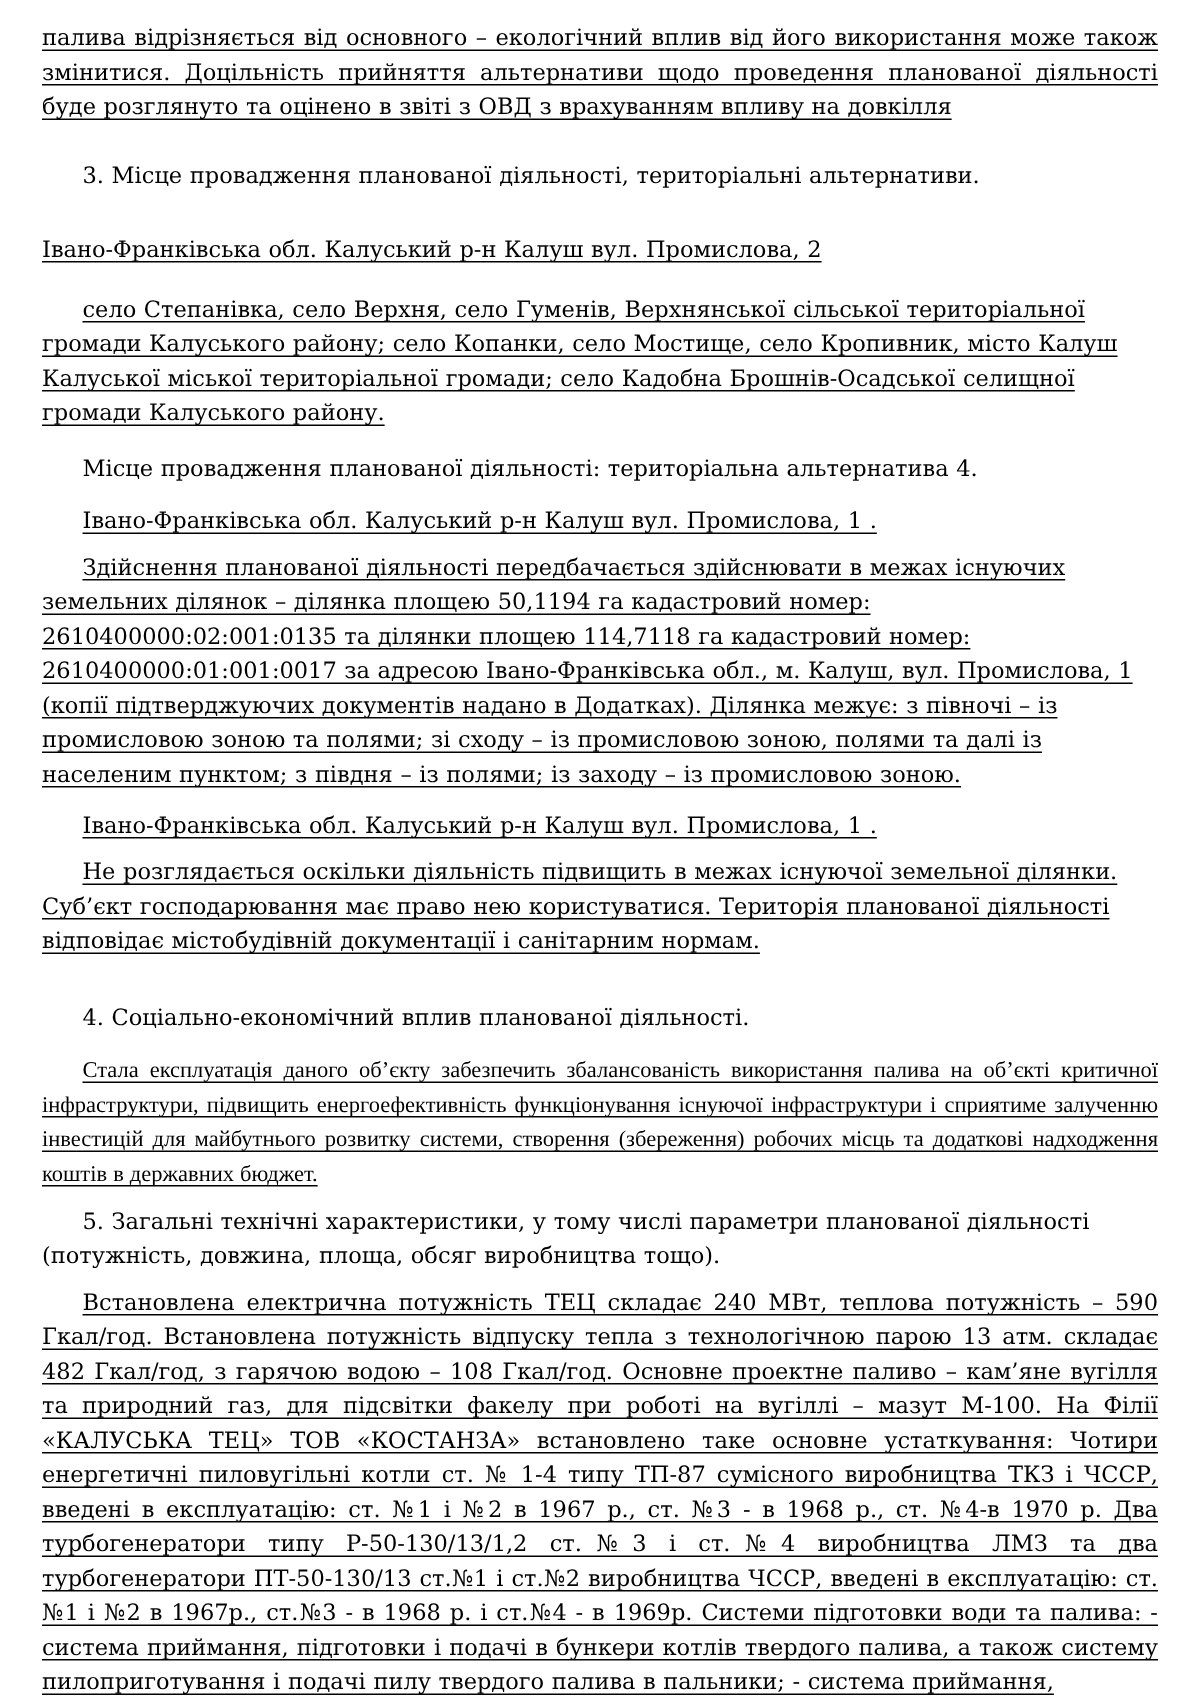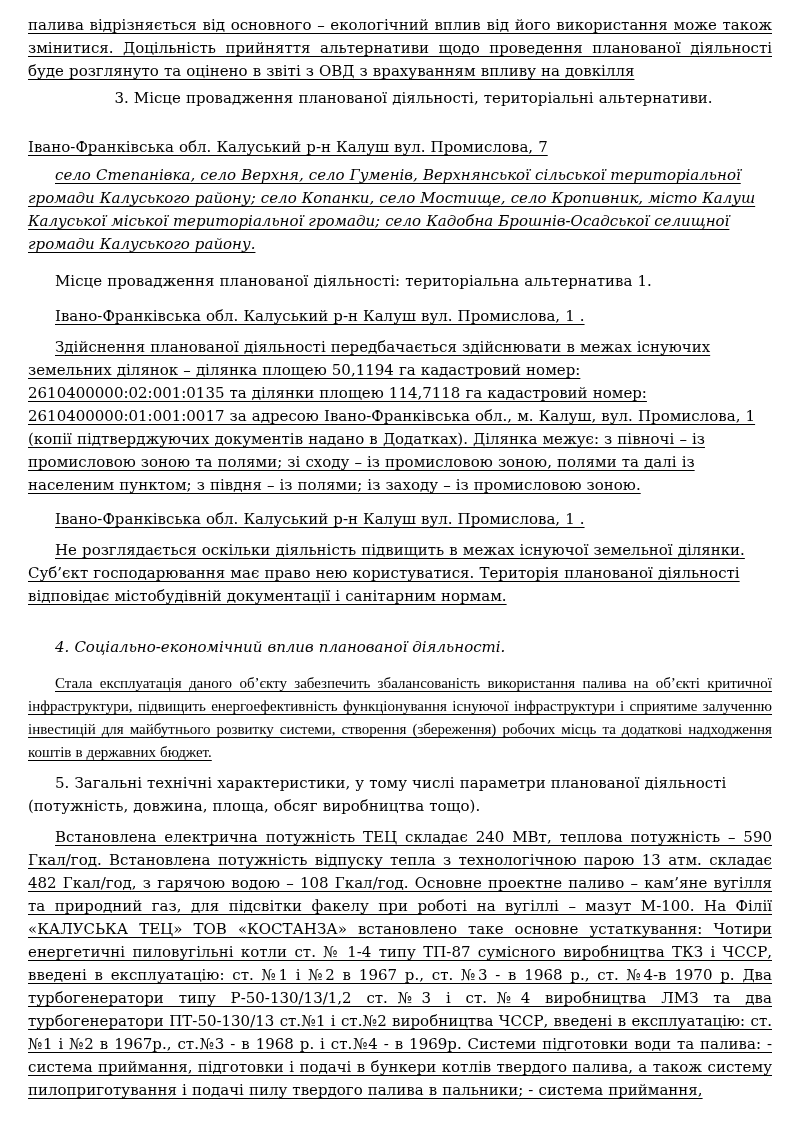--- a/index.html
+++ b/index.html
@@ -35,44 +35,44 @@
     text-underline-offset: 3px;
   }
   
   .j { text-align: justify; }
   
   .l { text-align: left; }
   
   .ind { text-indent: 27px; }
 
   
-  #p2  { margin-top: 4px; text-align: center;  }
+  #p2  { margin-top: 23px;  }
   #p3  { margin-top: 26px; }
   #p4  { margin-top: 14px; }
-  #p5  { margin-top: 5px; font-style: italic; }
+  #p5  { margin-top: 17px; }
   #p6  { margin-top: 14px; }
   #p7  { margin-top: 12px; }
   #p8  { margin-top: 8px;  }
   #p9  { margin-top: 5px;  }
   #p10 { margin-top: 11px; }
   #p11 { margin-top: 8px;  }
-  #p12 { margin-top: 28px; font-style: italic; }
+  #p12 { margin-top: 28px; }
   #p13 { margin-top: 13px; font-family: Liberation Serif, serif; }
   #p14 { margin-top: 8px;  }
   #p15 { margin-top: 8px;  }
 </style>
 </head>
 <body>
 
 <main class="page">
   <p id="p1" class="u j">палива відрізняється від основного – екологічний вплив від його використання може також змінитися. Доцільність прийняття альтернативи щодо проведення планованої діяльності буде розглянуто та оцінено в звіті з ОВД з врахуванням впливу на довкілля</p>
   <p id="p2" class="l ind">3. Місце провадження планованої діяльності, територіальні альтернативи.</p>
-  <p id="p3" class="u l">Івано-Франківська обл. Калуський р-н Калуш вул. Промислова, 7</p>
+  <p id="p3" class="u l">Івано-Франківська обл. Калуський р-н Калуш вул. Промислова, 2</p>
   <p id="p5" class="u l ind">село Степанівка, село Верхня, село Гуменів, Верхнянської сільської територіальної громади Калуського району; село Копанки, село Мостище, село Кропивник, місто Калуш Калуської міської територіальної громади; село Кадобна Брошнів-Осадської селищної громади Калуського району.</p>
-  <p id="p6" class="l ind">Місце провадження планованої діяльності: територіальна альтернатива 1.</p>
+  <p id="p6" class="l ind">Місце провадження планованої діяльності: територіальна альтернатива 4.</p>
   <p id="p7" class="u l ind">Івано-Франківська обл. Калуський р-н Калуш вул. Промислова, 1 .</p>
   <p id="p8" class="u l ind">Здійснення планованої діяльності передбачається здійснювати в межах існуючих земельних ділянок – ділянка площею 50,1194 га кадастровий номер: 2610400000:02:001:0135 та ділянки площею 114,7118 га кадастровий номер: 2610400000:01:001:0017 за адресою Івано-Франківська обл., м. Калуш, вул. Промислова, 1 (копії підтверджуючих документів надано в Додатках). Ділянка межує: з півночі – із промисловою зоною та полями; зі сходу – із промисловою зоною, полями та далі із населеним пунктом; з півдня – із полями; із заходу – із промисловою зоною.</p>
   <p id="p10" class="u l ind">Івано-Франківська обл. Калуський р-н Калуш вул. Промислова, 1 .</p>
   <p id="p11" class="u l ind">Не розглядається оскільки діяльність підвищить в межах існуючої земельної ділянки. Суб’єкт господарювання має право нею користуватися. Територія планованої діяльності відповідає містобудівній документації і санітарним нормам.</p>
   <p id="p12" class="l ind">4. Соціально-економічний вплив планованої діяльності.</p>
   <p id="p13" class="u j ind">Стала експлуатація даного об’єкту забезпечить збалансованість використання палива на об’єкті критичної інфраструктури, підвищить енергоефективність функціонування існуючої інфраструктури і сприятиме залученню інвестицій для майбутнього розвитку системи, створення (збереження) робочих місць та додаткові надходження коштів в державних бюджет.</p>
   <p id="p14" class="l ind">5. Загальні технічні характеристики, у тому числі параметри планованої діяльності (потужність, довжина, площа, обсяг виробництва тощо).</p>
   <p id="p15" class="u j ind">Встановлена електрична потужність ТЕЦ складає 240 МВт, теплова потужність – 590 Гкал/год. Встановлена потужність відпуску тепла з технологічною парою 13 атм. складає 482 Гкал/год, з гарячою водою – 108 Гкал/год. Основне проектне паливо – кам’яне вугілля та природний газ, для підсвітки факелу при роботі на вугіллі – мазут М-100. На Філії «КАЛУСЬКА ТЕЦ» ТОВ «КОСТАНЗА» встановлено таке основне устаткування: Чотири енергетичні пиловугільні котли ст. № 1-4 типу ТП-87 сумісного виробництва ТКЗ і ЧССР, введені в експлуатацію: ст. №1 і №2 в 1967 р., ст. №3 - в 1968 р., ст. №4-в 1970 р. Два турбогенератори типу Р-50-130/13/1,2 ст.№3 і ст.№4 виробництва ЛМЗ та два турбогенератори ПТ-50-130/13 ст.№1 і ст.№2 виробництва ЧССР, введені в експлуатацію: ст.№1 і №2 в 1967р., ст.№3 - в 1968 р. і ст.№4 - в 1969р. Системи підготовки води та палива: - система приймання, підготовки і подачі в бункери котлів твердого палива, а також систему пилоприготування і подачі пилу твердого палива в пальники; - система приймання,</p>
 </main>
 

